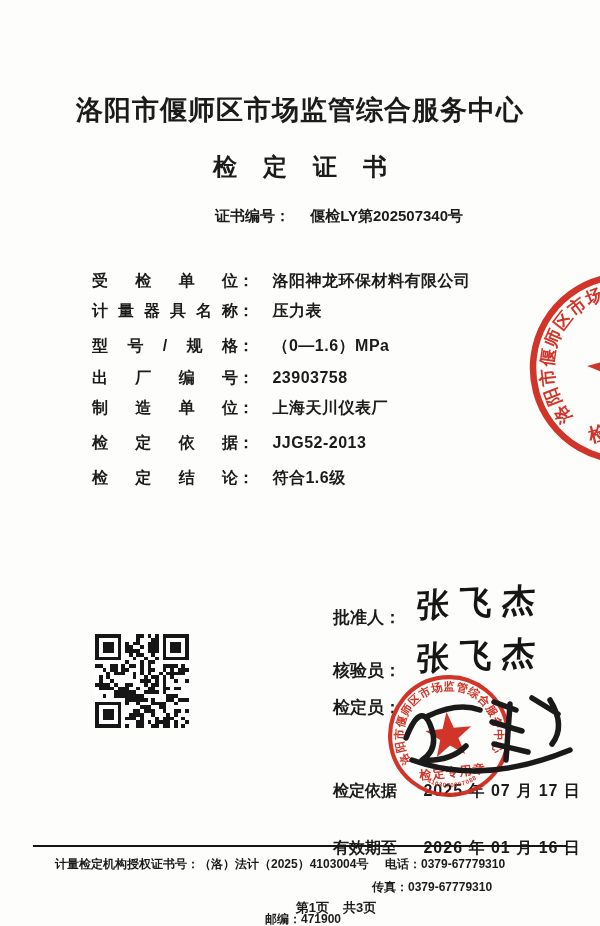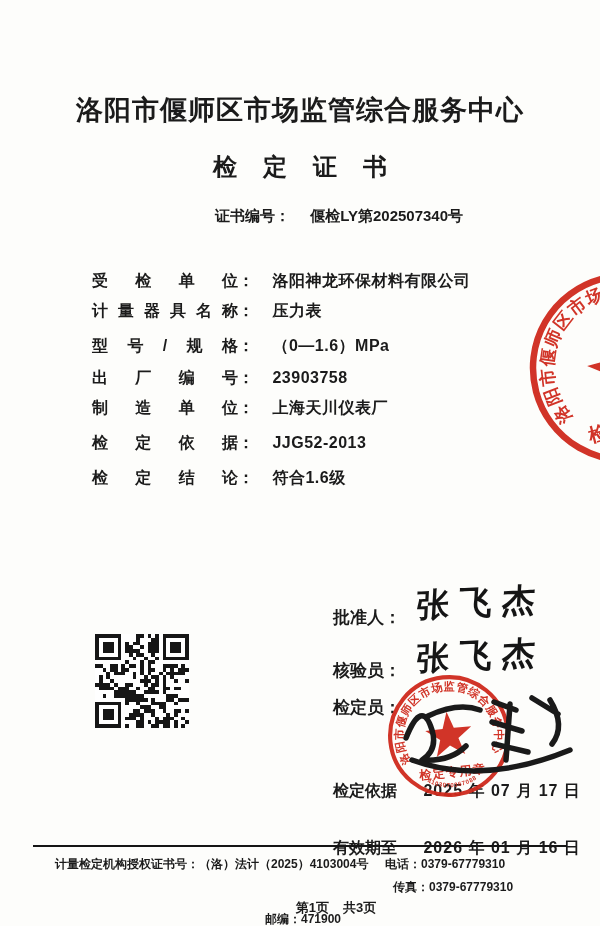--- a/index.html
+++ b/index.html
@@ -36,21 +36,21 @@
   .stamp-edge{top:268px; left:525px; width:200px; height:200px; transform:rotate(-15deg); opacity:.95; z-index:5;}
   .scrawl{top:686px; left:398px; width:182px; height:88px; z-index:6;}
   .seal-ring{fill:none; stroke-width:6.5;}
   .seal-ringtext{font-size:17.5px; font-weight:700; letter-spacing:1px;}
   .seal-bottom{font-size:19px; font-weight:700; letter-spacing:2px; text-anchor:middle;}
   .seal-serial{font-size:9.5px; font-weight:600; letter-spacing:1px;}
   
   .rule{top:845px; left:33px; width:534px; height:2px; background:#151515;}
   .fline{position:absolute; font-size:12px; font-weight:600; white-space:nowrap;}
   .f-auth{top:856px; left:55px;} .f-phone{top:856px; left:385px;}
-  .f-addr{top:879px; left:55px;} .f-zip{top:911px; left:265px;} .f-fax{top:879px; left:393px;}
+  .f-addr{top:879px; left:55px;} .f-zip{top:911px; left:265px;} .f-fax{top:879px; left:372px;}
   .pageinfo{top:899px; left:0; width:600px; text-align:center; font-size:13px; font-weight:600;padding-left:36px;}
   .pageinfo .sep{display:inline-block; width:14px;}
 </style>
 </head>
 <body>
 
 <div class="page">
 
   <div class="abs org-title">洛阳市偃师区市场监管综合服务中心</div>
   <div class="abs doc-title">检定证书</div>

